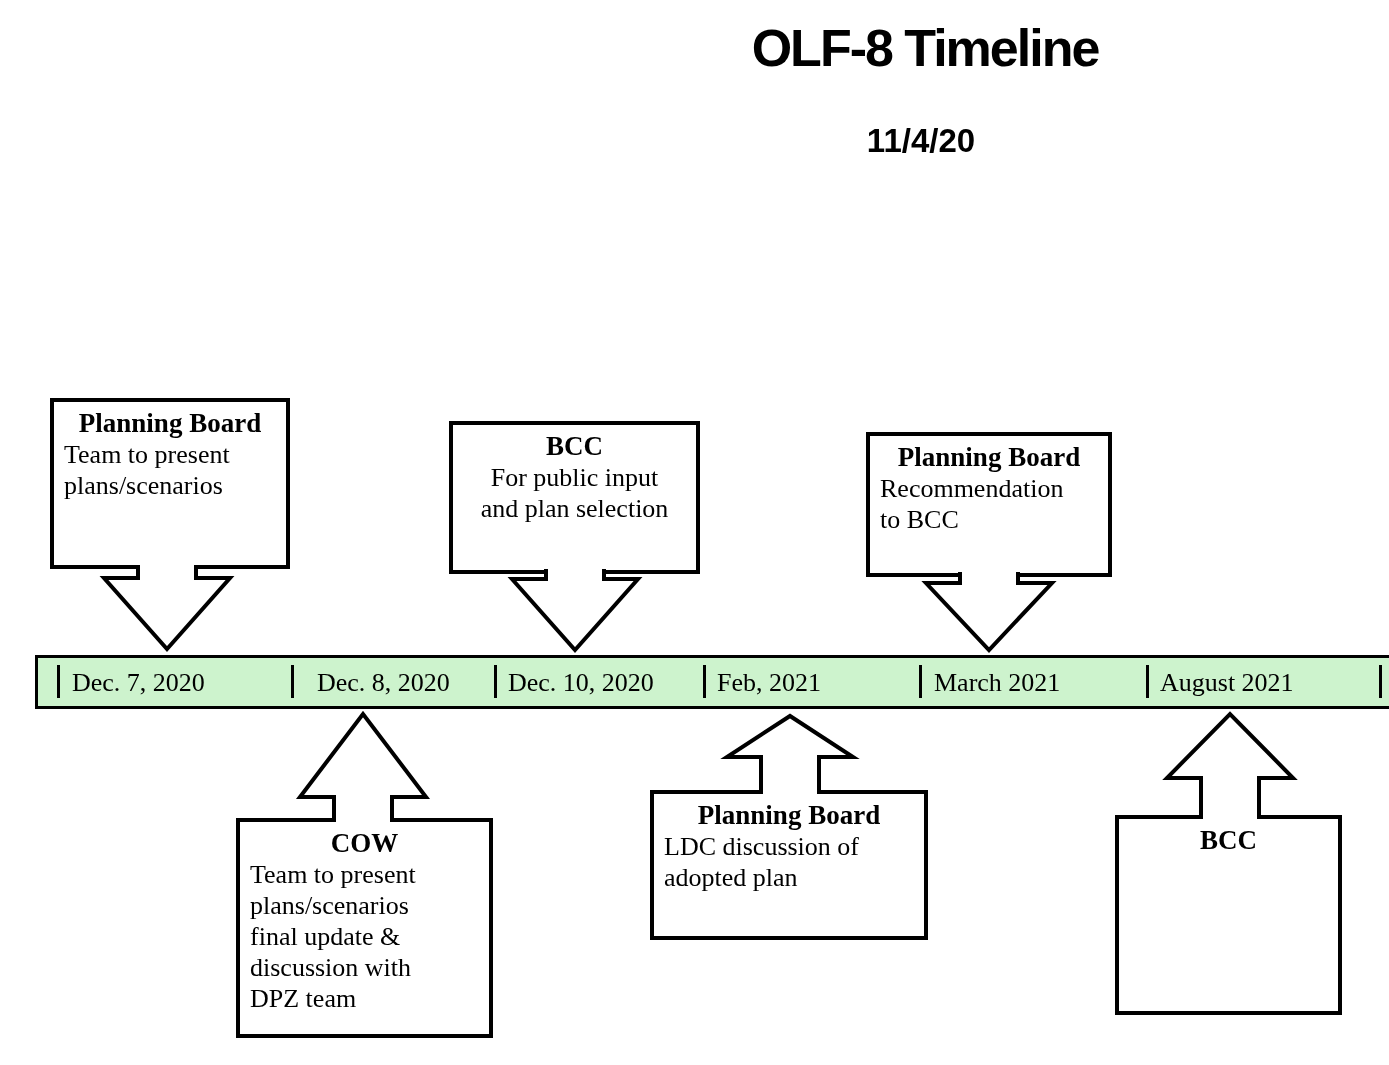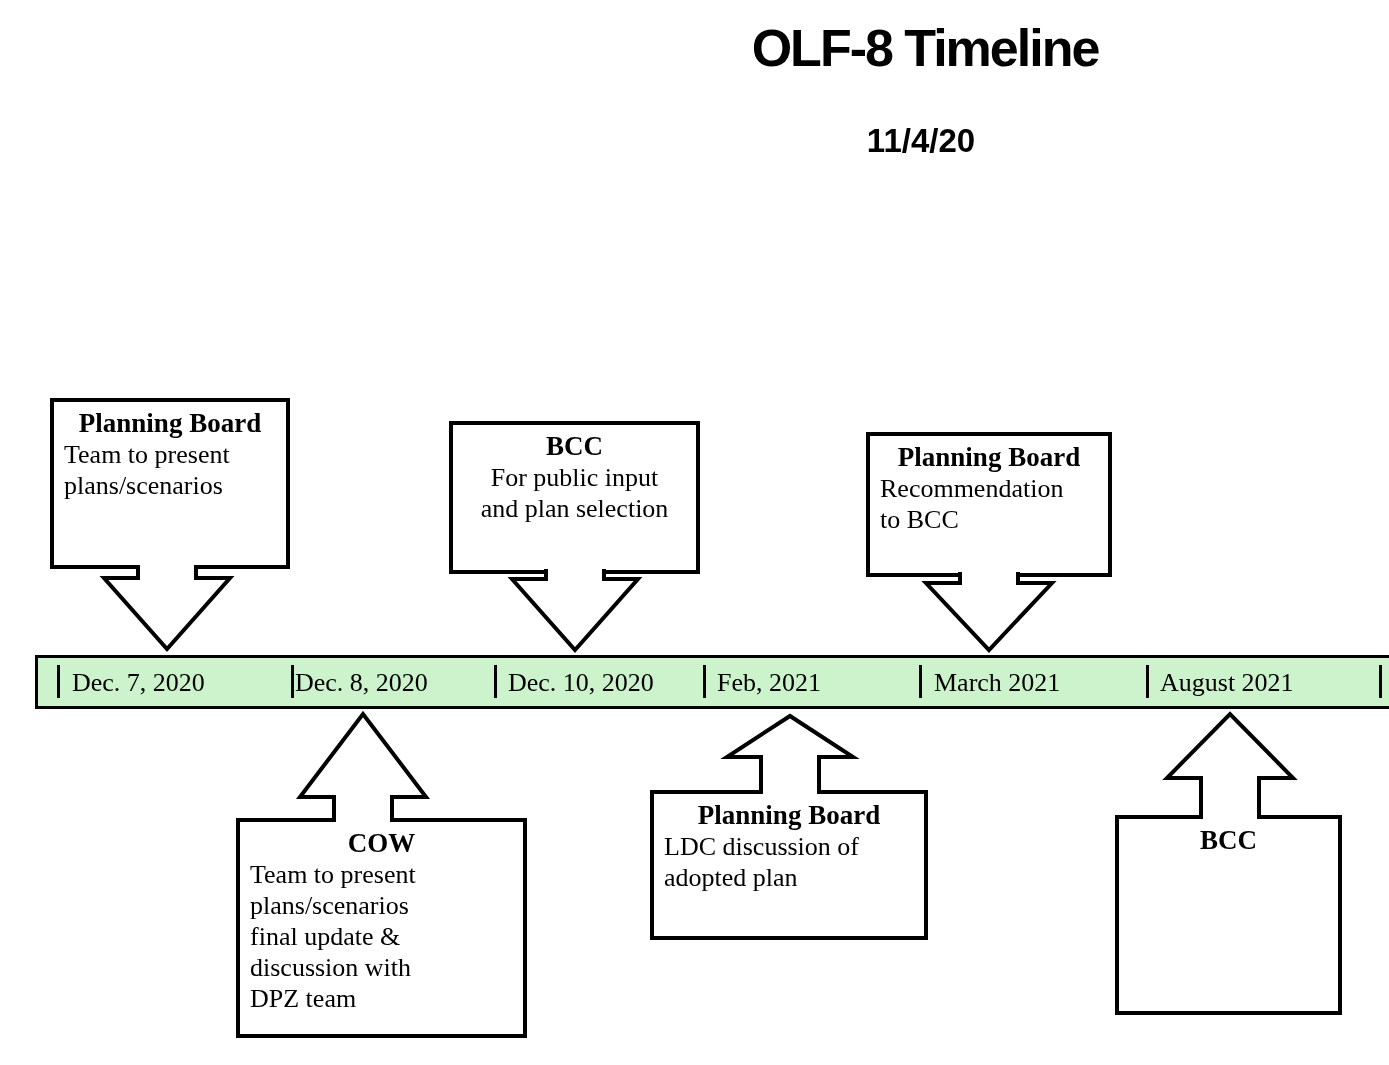--- a/index.html
+++ b/index.html
@@ -54,21 +54,21 @@
   .k0 { left: 19px; }  .k1 { left: 253px; } .k2 { left: 456px; }
   .k3 { left: 665px; } .k4 { left: 881px; } .k5 { left: 1108px; }
   .k6 { left: 1341px; }
   .dlabel {
     position: absolute;
     top: 10px;
     font-size: 26px;
     line-height: 1.15;
     white-space: nowrap;
   }
-  .t0 { left: 34px; }  .t1 { left: 257px; } .t2 { left: 470px; }
+  .t0 { left: 34px; }  .t1 { left: 279px; } .t2 { left: 470px; }
   .t3 { left: 679px; } .t4 { left: 896px; } .t5 { left: 1122px; }
 
   
   .ebox {
     position: absolute;
     background: #fff;
     border: 4px solid #000;
     box-sizing: border-box;
     padding: 6px 10px;
   }
@@ -82,21 +82,21 @@
     font-size: 26px;
     line-height: 31px;
     text-align: left;
     white-space: pre-line;
   }
   .ebody.centered { text-align: center; }
 
   .b1 { left: 50px;   top: 398px; width: 240px; height: 171px; }
   .b2 { left: 449px;  top: 421px; width: 251px; height: 153px; }
   .b3 { left: 866px;  top: 432px; width: 246px; height: 145px; }
-  .b4 { left: 236px;  top: 818px; width: 291px; height: 220px; }
+  .b4 { left: 236px;  top: 818px; width: 257px; height: 220px; }
   .b5 { left: 650px;  top: 790px; width: 278px; height: 150px; }
   .b6 { left: 1115px; top: 815px; width: 227px; height: 200px; }
 
   
   .arrow { position: absolute; overflow: visible; }
   .a1 { left: 102px;  top: 565px; }
   .a2 { left: 510px;  top: 569px; }
   .a3 { left: 924px;  top: 572px; }
   .a4 { left: 298px;  top: 712px; }
   .a5 { left: 725px;  top: 714px; }

